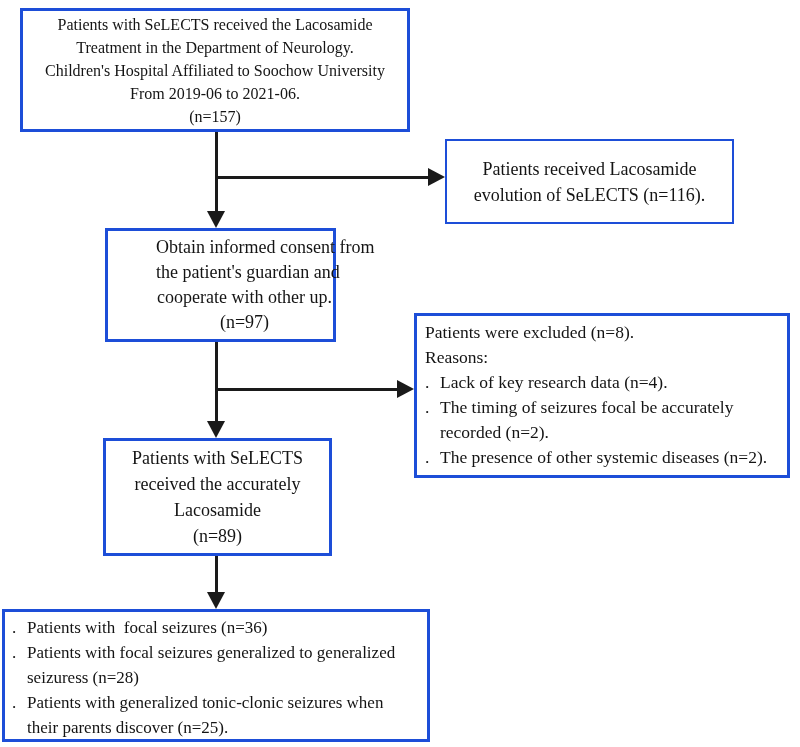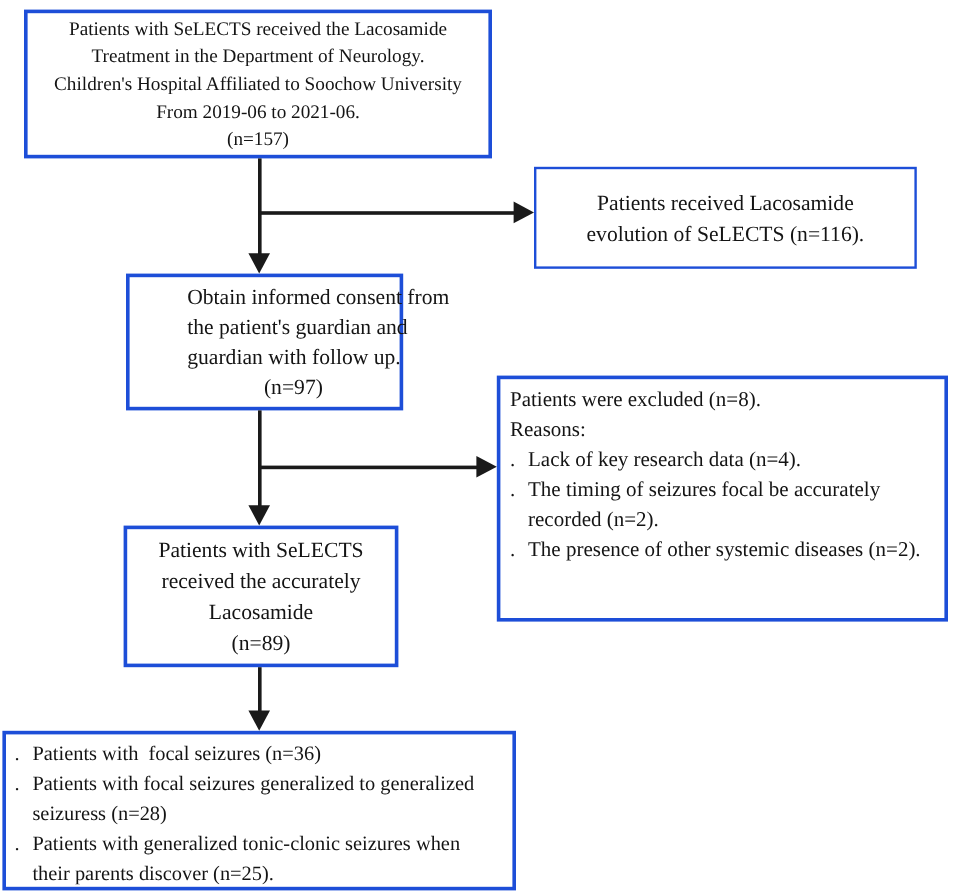--- a/index.html
+++ b/index.html
@@ -33,23 +33,23 @@
     border-top: 17px solid #1a1a1a;
   }
   .arrow-right {
     position: absolute; width: 0; height: 0;
     border-top: 9px solid transparent;
     border-bottom: 9px solid transparent;
     border-left: 17px solid #1a1a1a;
   }
   
   #box-enrollment   { left: 20px;  top: 8px;   width: 390px; height: 124px; font-size: 16px;   line-height: 23px; }
-  #box-exception    { left: 445px; top: 139px; width: 319px; height: 85px;  font-size: 18px;   line-height: 26px; border-width: 2px; }
+  #box-exception    { left: 445px; top: 139px; width: 289px; height: 85px;  font-size: 18px;   line-height: 26px; border-width: 2px; }
   #box-consent      { left: 105px; top: 228px; width: 231px; height: 114px; font-size: 18px;   line-height: 25px; padding-left: 48px; }
-  #box-excluded     { left: 414px; top: 313px; width: 376px; height: 205px; font-size: 17.5px; line-height: 25px; padding: 4px 6px 4px 8px; }
+  #box-excluded     { left: 414px; top: 313px; width: 376px; height: 165px; font-size: 17.5px; line-height: 25px; padding: 4px 6px 4px 8px; }
   #box-cohort       { left: 103px; top: 438px; width: 229px; height: 118px; font-size: 18px;   line-height: 26px; }
   #box-outcomes     { left: 2px;   top: 609px; width: 428px; height: 133px; font-size: 17px;   line-height: 25px; padding: 3px 4px 3px 7px; }
   .item { display: flex; align-items: flex-start; }
   .bullet { flex: none; width: 15px; text-align: left; }
   .item-lines { flex: 1 1 auto; min-width: 0; }
 </style>
 </head>
 <body>
 
 <div class="canvas">
@@ -63,21 +63,21 @@
   </div>
 
   <div class="box center" id="box-exception">
     <div class="tline">Patients received Lacosamide</div>
     <div class="tline">evolution of SeLECTS (n=116).</div>
   </div>
 
   <div class="box center" id="box-consent">
     <div class="tline">Obtain informed consent from</div>
     <div class="tline">the patient's guardian and</div>
-    <div class="tline">guardian with follow up.</div>
+    <div class="tline">cooperate with other up.</div>
     <div class="tline">(n=97)</div>
   </div>
 
   <div class="box" id="box-excluded">
     <div class="tline">Patients were excluded (n=8).</div>
     <div class="tline">Reasons:</div>
     <div class="item">
       <span class="bullet">.</span>
       <span class="item-lines">
         <div class="tline">Lack of key research data (n=4).</div>

